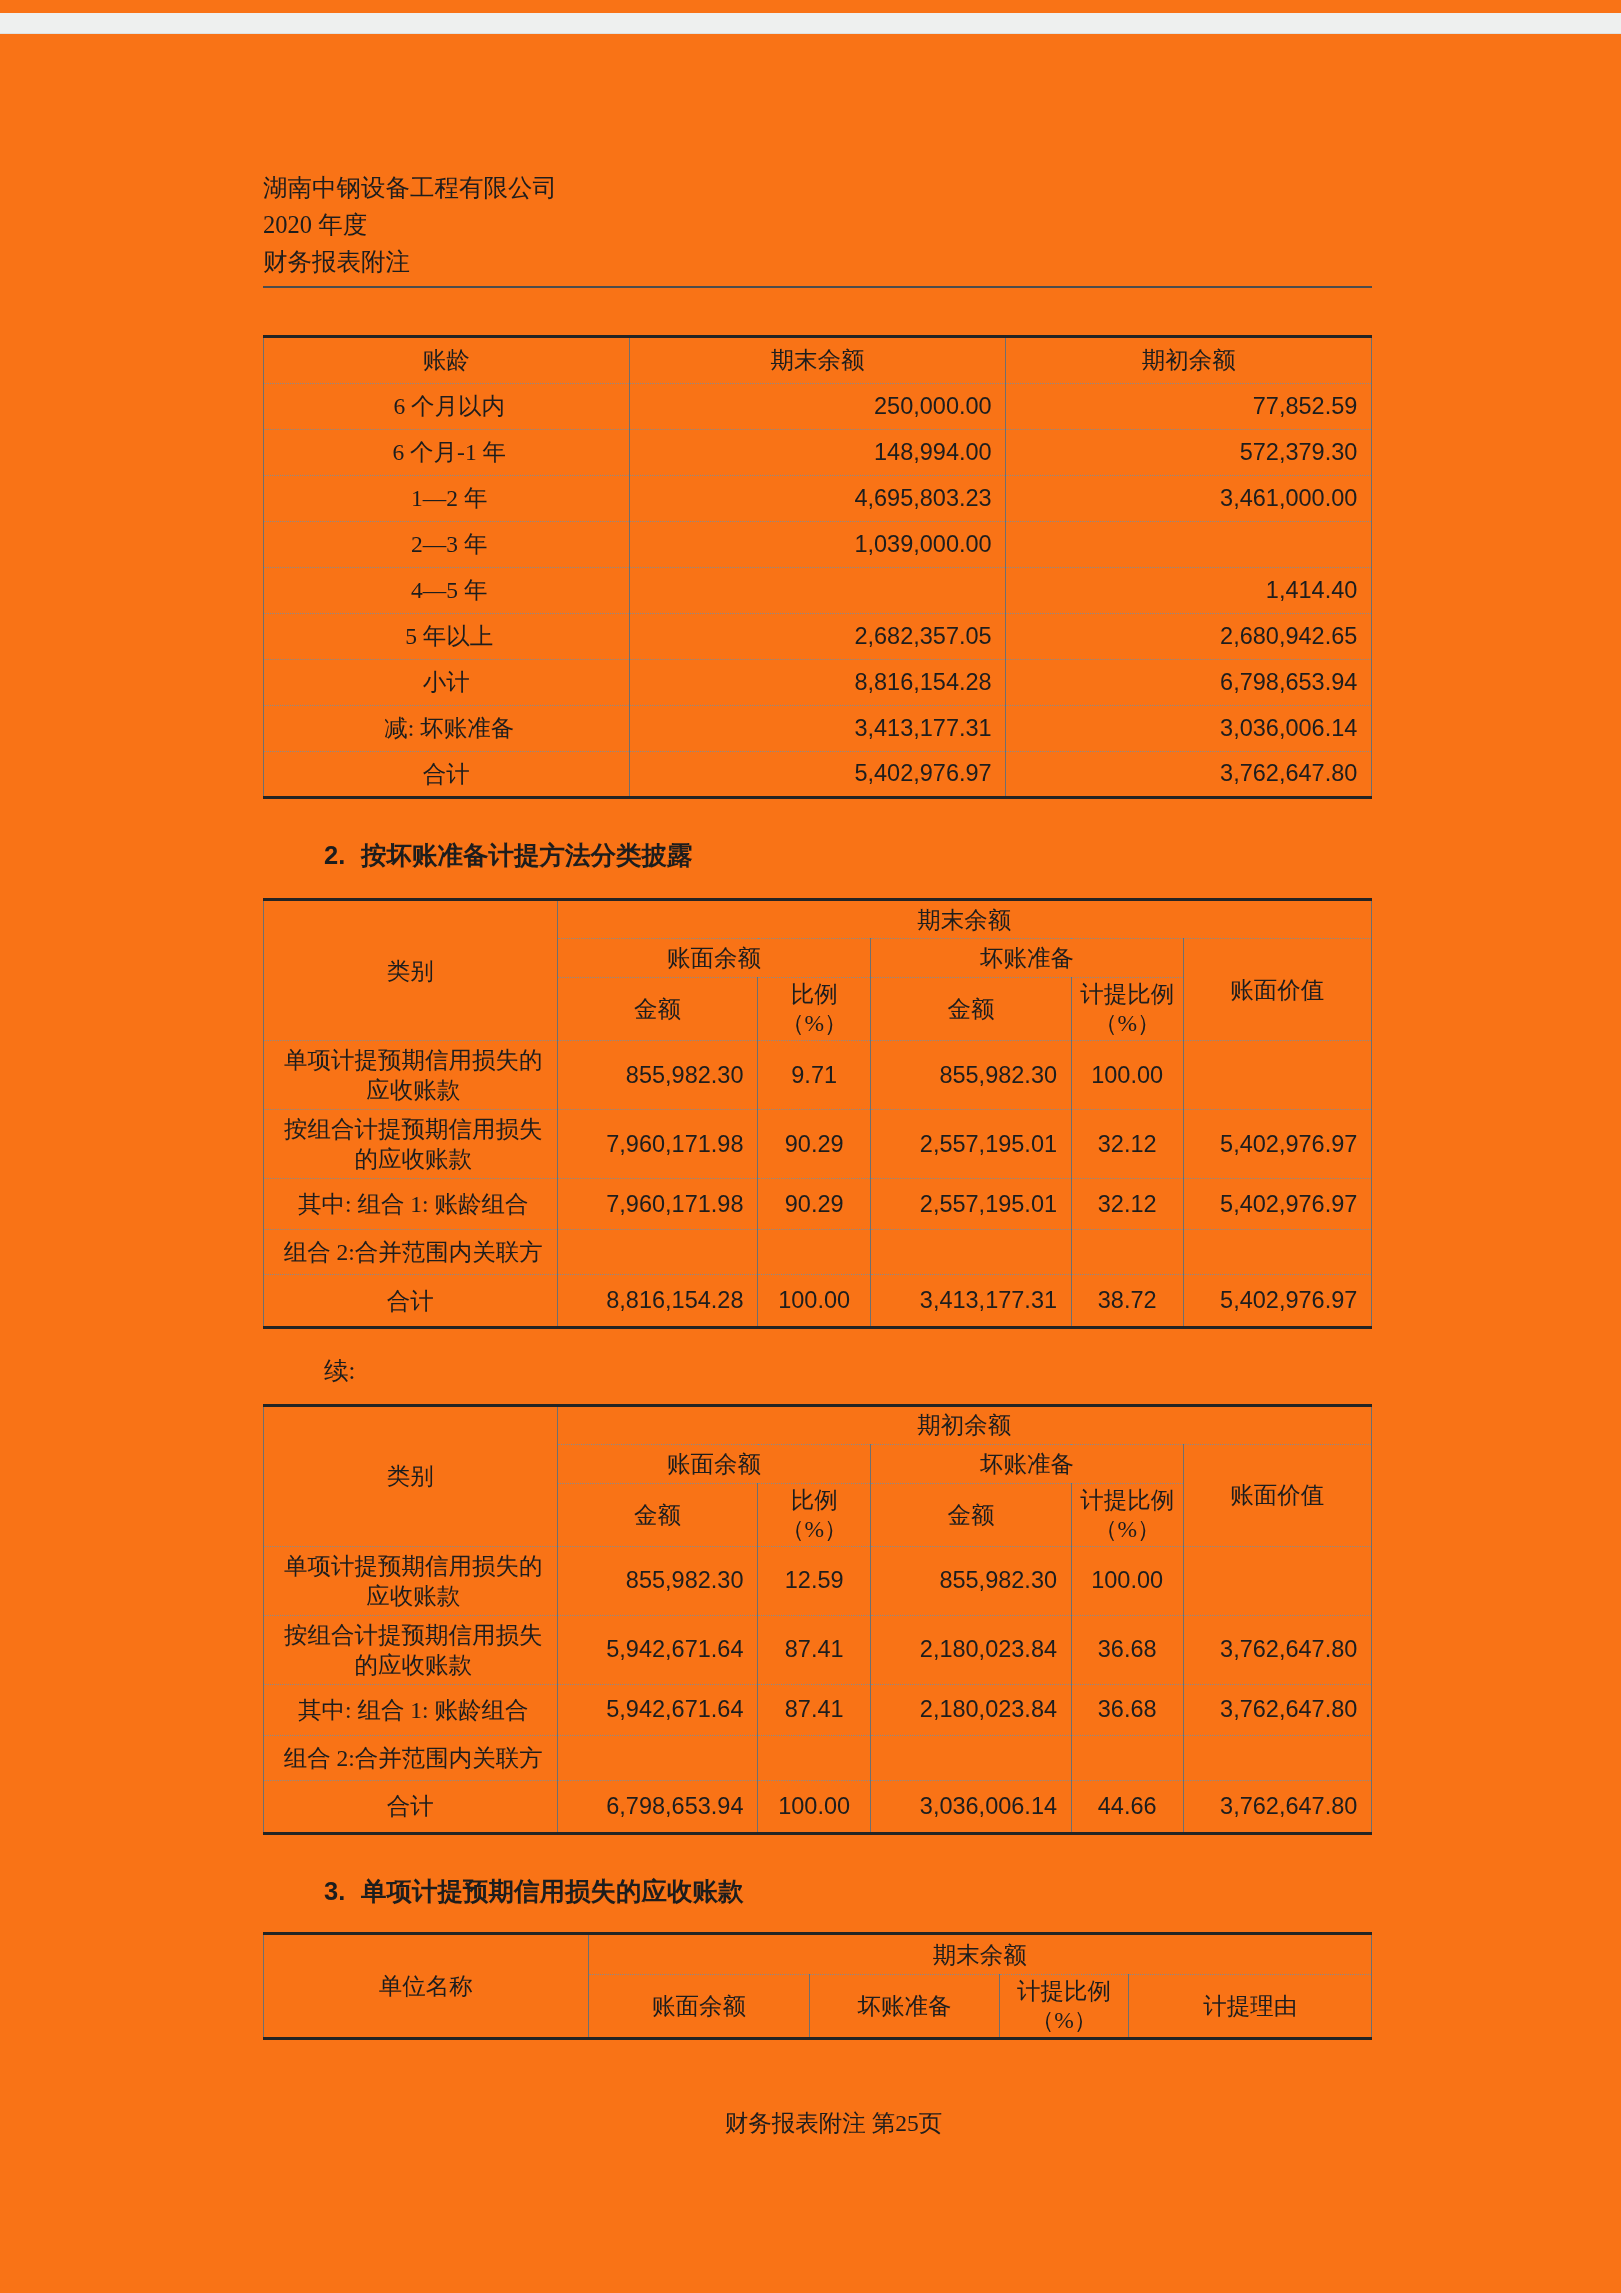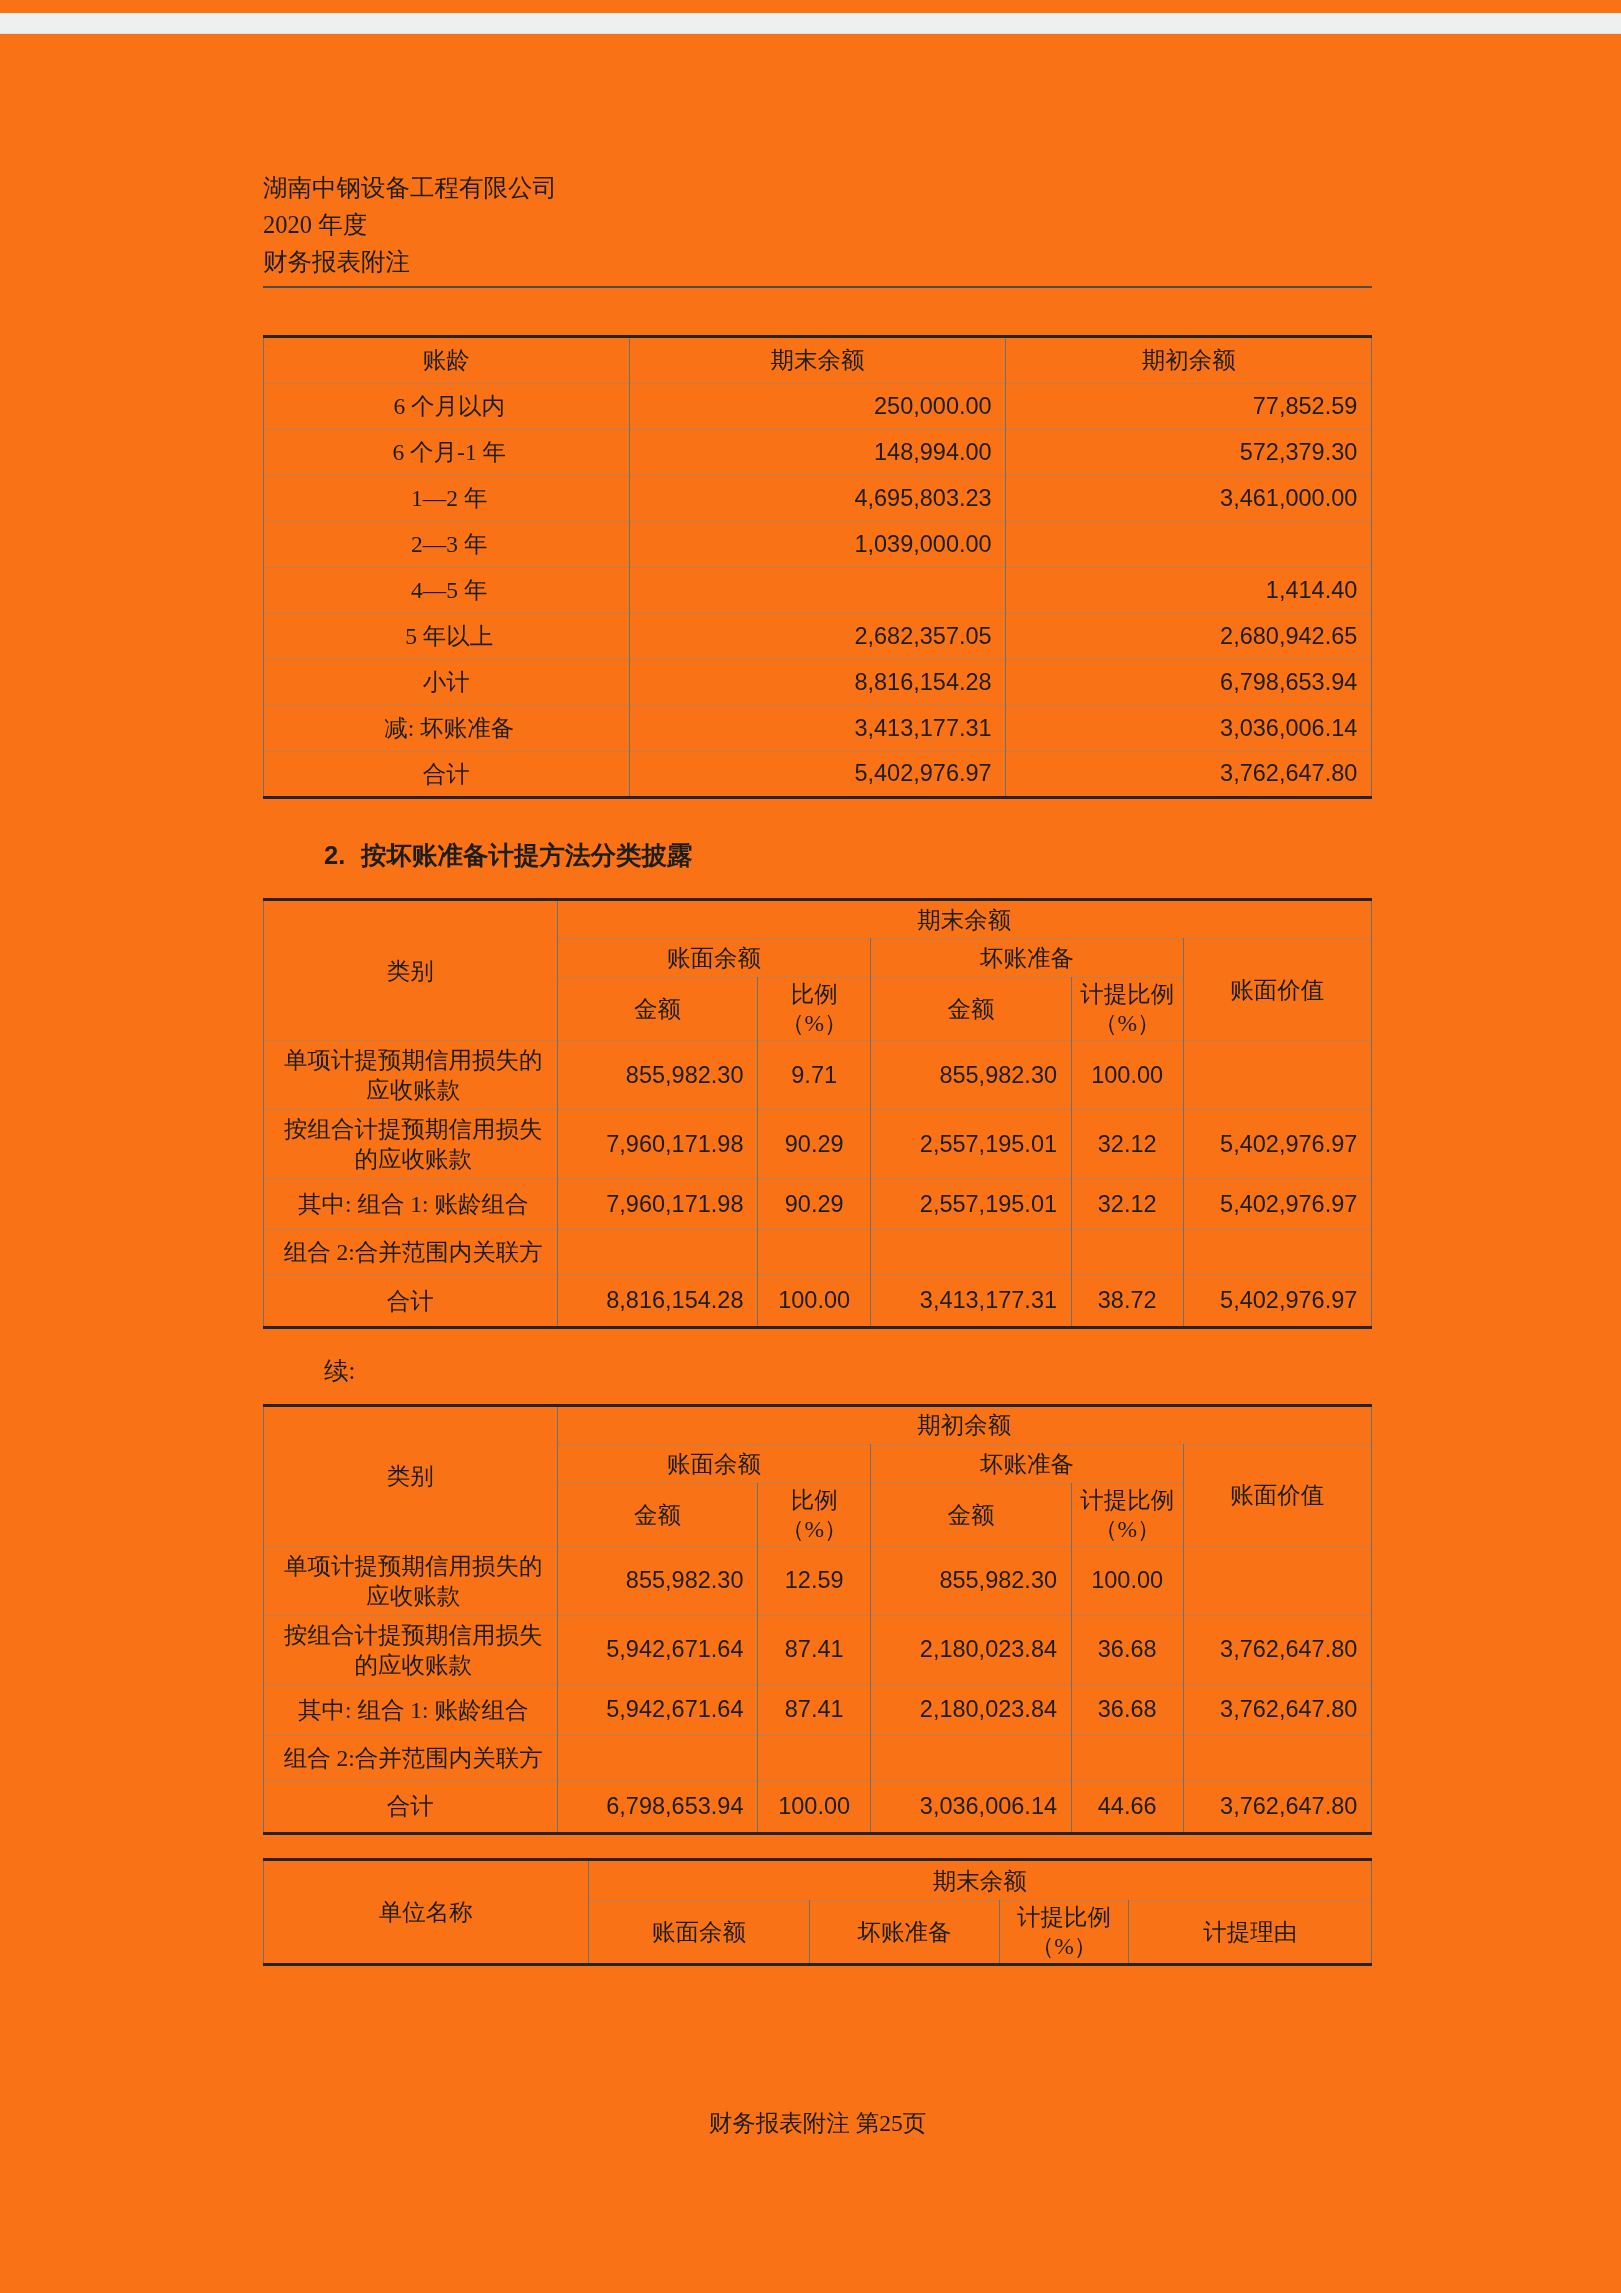--- a/index.html
+++ b/index.html
@@ -52,21 +52,21 @@
   .cls tbody tr.blank { height:45px; }
   .cls tbody tr.total { height:53px; }
 
   .cont { margin-top:23.5px; margin-left:61px; font-size:24.5px; line-height:35px; }
   .cls2 { margin-top:15.7px; }
 
   .single { margin-top:23.5px; }
   .single tr.hr1 { height:41px; }
   .single tr.hr2 { height:63px; }
 
-  .footer { position:absolute; left:263px; top:2107px; width:1109px;
+  .footer { position:absolute; left:279px; top:2107px; width:1109px;
             text-align:center; font-size:23.5px; }
 </style>
 </head>
 <body>
 
 <div class="page">
   <div class="scan-band"></div>
 
   <div class="content">
 
@@ -280,20 +280,23 @@
             <td class="lblc">合计</td>
             <td class="num">6,798,653.94</td>
             <td class="ctr">100.00</td>
             <td class="num">3,036,006.14</td>
             <td class="ctr">44.66</td>
             <td class="num">3,762,647.80</td>
           </tr>
       </tbody>
     </table>
 
+    <div class="sec">
+      <span class="sec-num">3.</span><span>单项计提预期信用损失的应收账款</span>
+    </div>
 
     <table class="t single">
       <colgroup>
           <col style="width:29.3%">
           <col style="width:20%">
           <col style="width:17.1%">
           <col style="width:11.7%">
           <col style="width:21.9%">
         </colgroup>
       <thead>

